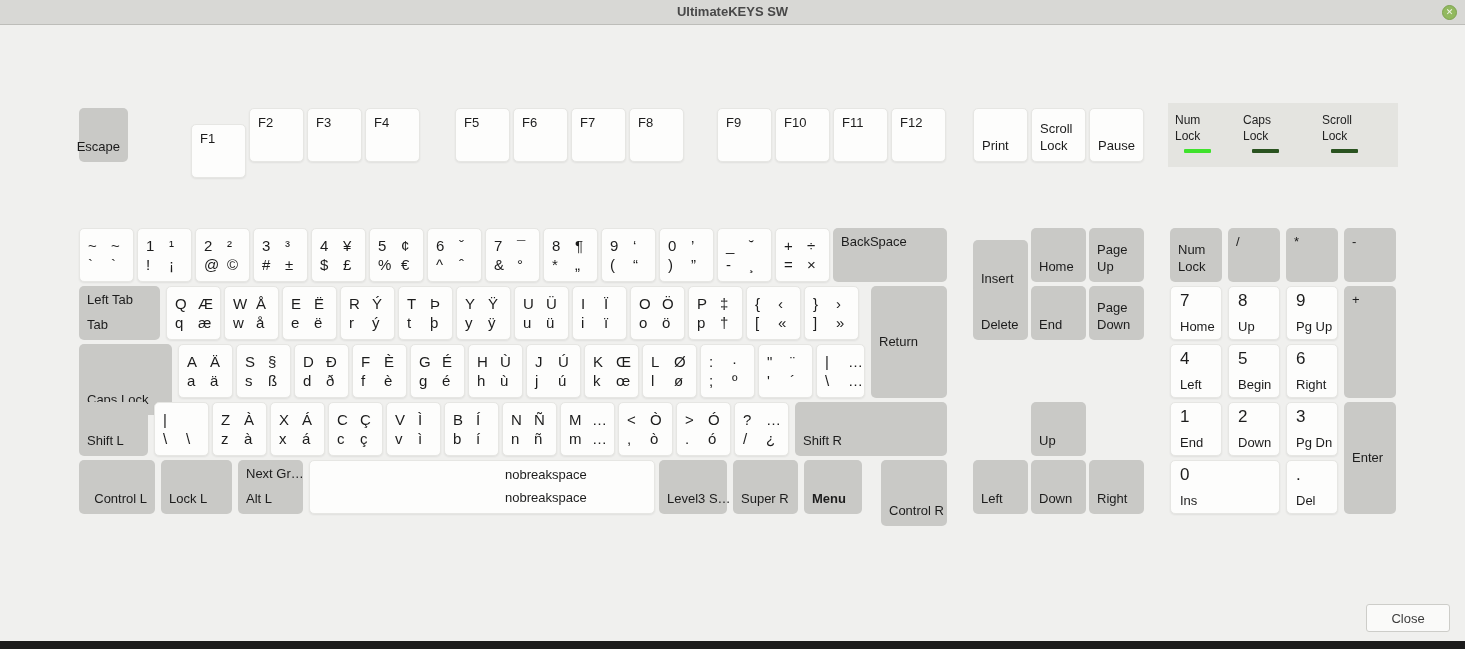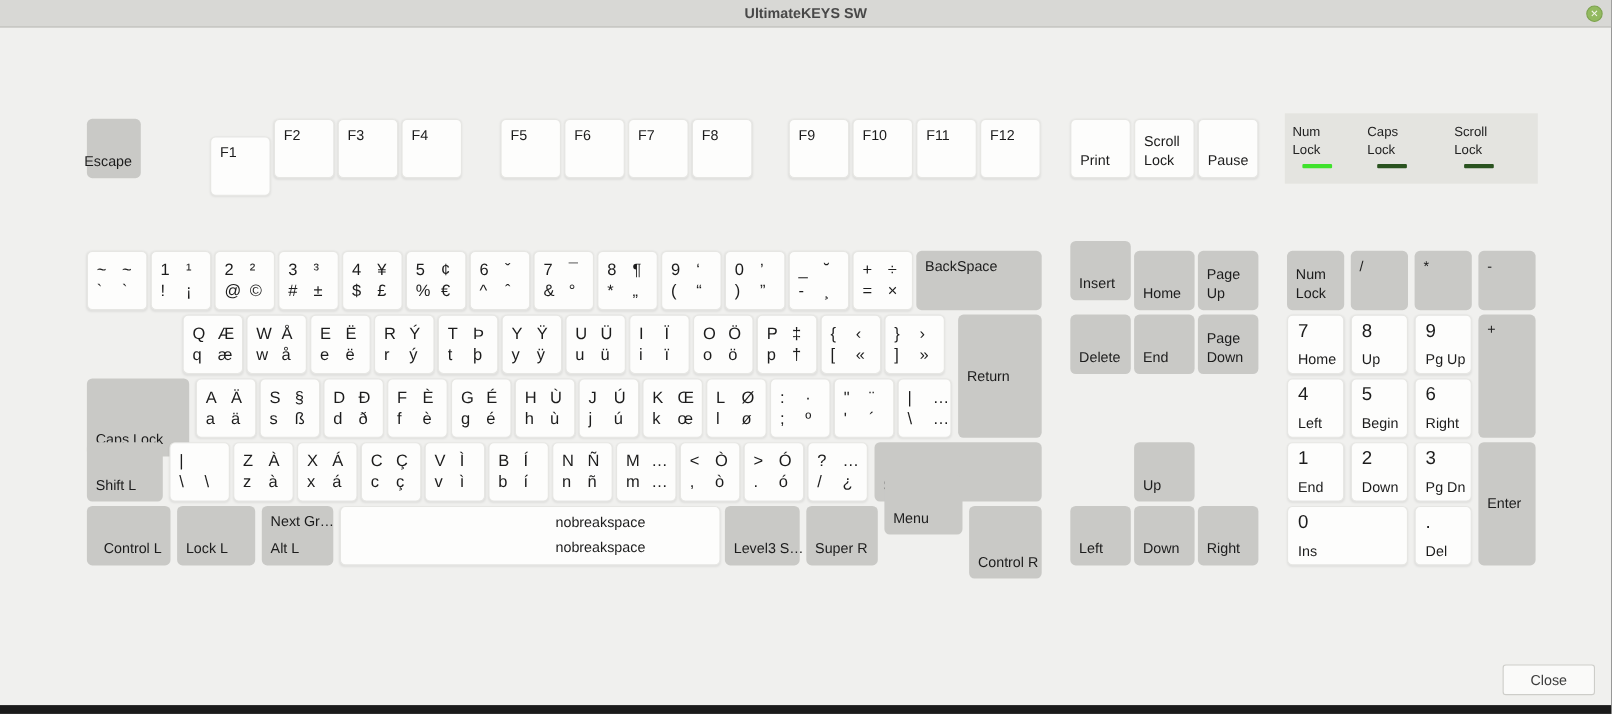--- a/index.html
+++ b/index.html
@@ -188,20 +188,24 @@
       </div>
       <div class="key white char" style="left: 775px; top: 228px; width: 55px; height: 54px;">
         <span class="c tl">+</span>
         <span class="c tr">÷</span>
         <span class="c bl">=</span>
         <span class="c br">×</span>
       </div>
       <div class="key gray cmd v-top" style="left: 833px; top: 228px; width: 114px; height: 54px;">
         <div class="line">BackSpace</div>
       </div>
+      <div class="key gray cmd v-spread" style="left: 79px; top: 286px; width: 81px; height: 54px;">
+        <div class="line">Left Tab</div>
+        <div class="line">Tab</div>
+      </div>
       <div class="key white char" style="left: 166px; top: 286px; width: 55px; height: 54px;">
         <span class="c tl">Q</span>
         <span class="c tr">Æ</span>
         <span class="c bl">q</span>
         <span class="c br">æ</span>
       </div>
       <div class="key white char" style="left: 224px; top: 286px; width: 55px; height: 54px;">
         <span class="c tl">W</span>
         <span class="c tr">Å</span>
         <span class="c bl">w</span>
@@ -429,27 +433,27 @@
       <div class="key white space" style="left: 309px; top: 460px; width: 346px; height: 54px;">
         <div class="line">nobreakspace</div>
         <div class="line">nobreakspace</div>
       </div>
       <div class="key gray cmd v-bottom" style="left: 659px; top: 460px; width: 68px; height: 54px;">
         <div class="line">Level3 S…</div>
       </div>
       <div class="key gray cmd v-bottom" style="left: 733px; top: 460px; width: 65px; height: 54px;">
         <div class="line">Super R</div>
       </div>
-      <div class="key gray cmd v-bottom" style="left: 804px; top: 432px; width: 71px; height: 54px;">
+      <div class="key gray cmd v-bottom" style="left: 804px; top: 460px; width: 58px; height: 54px; font-weight: bold;">
         <div class="line">Menu</div>
       </div>
       <div class="key gray cmd v-bottom" style="left: 881px; top: 460px; width: 66px; height: 66px;">
         <div class="line">Control R</div>
       </div>
-      <div class="key gray cmd v-bottom" style="left: 973px; top: 219px; width: 55px; height: 54px;">
+      <div class="key gray cmd v-bottom" style="left: 973px; top: 240px; width: 55px; height: 54px;">
         <div class="line">Insert</div>
       </div>
       <div class="key gray cmd v-bottom" style="left: 1031px; top: 228px; width: 55px; height: 54px;">
         <div class="line">Home</div>
       </div>
       <div class="key gray cmd v-bottom" style="left: 1089px; top: 228px; width: 55px; height: 54px;">
         <div class="line">Page</div>
         <div class="line">Up</div>
       </div>
       <div class="key gray cmd v-bottom" style="left: 973px; top: 286px; width: 55px; height: 54px;">

